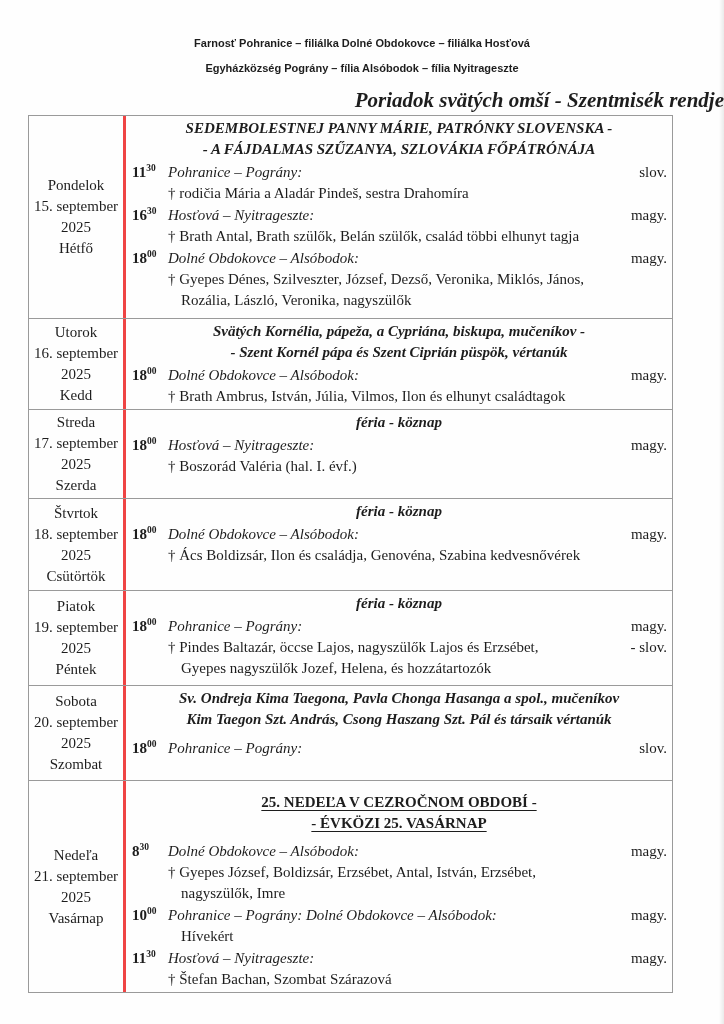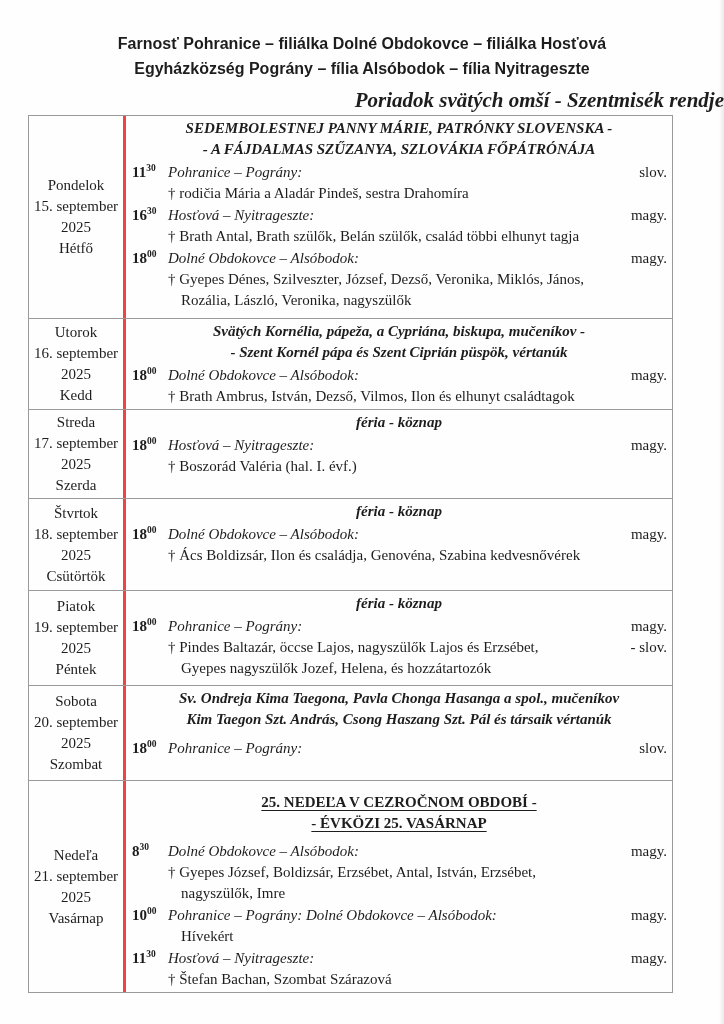--- a/index.html
+++ b/index.html
@@ -17,21 +17,21 @@
   }
   .scan-edge{
     position:absolute;top:0;right:0;width:5px;height:100%;
     background:linear-gradient(to right,rgba(0,0,0,0),rgba(0,0,0,0.08));
   }
   .header{
     text-align:center;
     padding-top:31px;
     font-family:"Liberation Sans", sans-serif;
     font-weight:bold;
-    font-size:16px;
+    font-size:11px;
     line-height:25px;
   }
   .doc-title{
     text-align:right;
     font-family:"Liberation Serif", serif;
     font-weight:bold;
     font-style:italic;
     font-size:21px;
     margin-top:7px;
   }
@@ -182,21 +182,21 @@
         </div>
         <div class="maincell">
           <div class="feast">
             <div class="feast-line">Svätých Kornélia, pápeža, a Cypriána, biskupa, mučeníkov -</div>
             <div class="feast-line">- Szent Kornél pápa és Szent Ciprián püspök, vértanúk</div>
           </div>
           <div class="mass">
             <div class="time"><span class="t-h">18</span><sup class="t-m">00</sup></div>
             <div class="mass-content">
               <div class="loc">Dolné Obdokovce – Alsóbodok:</div>
-              <div class="intent-line">† Brath Ambrus, István, Dezső, Vilmos, Ilon és elhunyt családtagok</div>
+              <div class="intent-line">† Brath Ambrus, István, Júlia, Vilmos, Ilon és elhunyt családtagok</div>
             </div>
             <div class="langcol">
               <div class="lang-line">magy.</div>
             </div>
           </div>
         </div>
       </div>
       <div class="srow srow-2">
         <div class="datecell">
           <div class="date-line">Streda</div>

